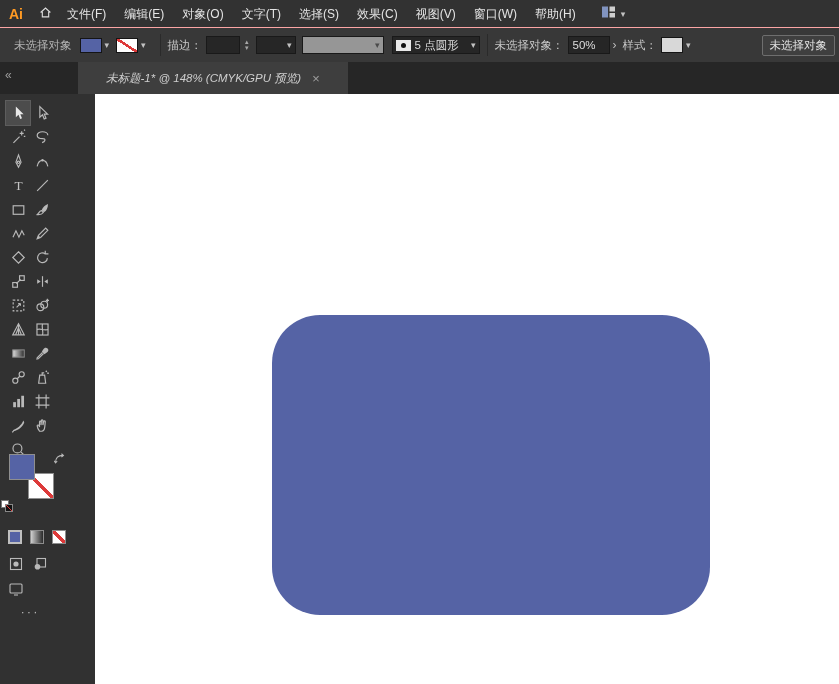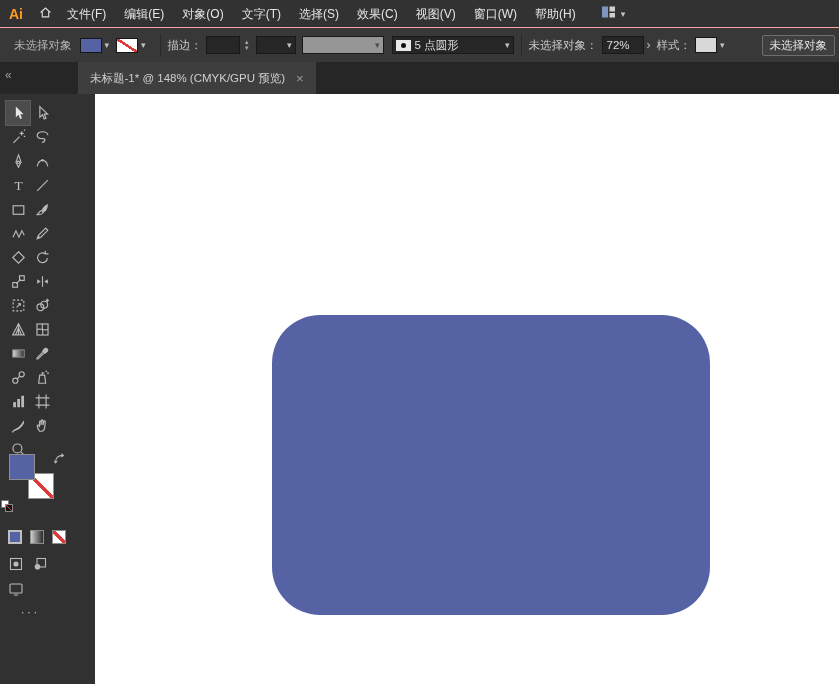--- a/index.html
+++ b/index.html
@@ -37,21 +37,21 @@
   .brush-dot{width:5px;height:5px;border-radius:50%;background:#111;}
   .chev-btn{color:#bdbdbd;font-size:12px;margin:0 6px 0 3px;}
   .style-swatch{width:20px;height:14px;background:#d8d8d8;border:1px solid #151515;}
   .doc-setup{margin-left:auto;margin-right:4px;border:1px solid #6e6e6e;border-radius:2px;
              background:#3f3f3f;color:#e2e2e2;padding:2px 7px;white-space:nowrap;flex:none;}
 
   
   .tabbar{position:absolute;top:62px;left:0;right:0;height:32px;background:#262626;}
   .collapse{position:absolute;left:5px;top:6px;color:#9e9e9e;font-size:12px;}
   .doc-tab{position:absolute;left:78px;top:0;height:32px;background:#3e3e3e;display:flex;
-           align-items:center;padding:0 12px;color:#cfcfcf;font-size:11.5px;gap:11px;}
+           align-items:center;padding:0 28px;color:#cfcfcf;font-size:11.5px;gap:11px;font-style:italic;}
   .tab-close{color:#9e9e9e;font-size:13px;}
 
   
   .dock{position:absolute;left:0;top:94px;width:95px;bottom:0;background:#313131;}
   .tools{position:absolute;left:6px;top:7px;display:grid;grid-template-columns:24px 24px;grid-auto-rows:24px;}
   .tool{display:flex;align-items:center;justify-content:center;}
   .tool.active{background:#4c4c4c;outline:1px solid #5d5d5d;}
   .tool svg{display:block;}
 
   .fsgroup{position:absolute;left:9px;top:360px;width:60px;height:58px;}
@@ -146,32 +146,32 @@
     </div>
     <div class="dd-box" style="width:40px">
       <span class="dd-glyph">▾</span>
     </div>
     <div style="width:6px"></div>
     <div class="profile">
       <span class="dd-glyph">▾</span>
     </div>
     <div style="width:8px"></div>
 
-    <div class="dd-box" style="width:122px;justify-content:flex-start">
+    <div class="dd-box" style="width:88px;justify-content:flex-start">
       <span class="brush-thumb">
           <span class="brush-dot"></span>
         </span>
       <span style="flex:1;color:#dedede;white-space:nowrap">5 点圆形</span>
       <span class="dd-glyph">▾</span>
     </div>
 
     <div class="cb-sep"></div>
 
     <span class="cb-label">未选择对象：</span>
-    <div class="field" style="width:42px">72%</div>
+    <div class="field" style="width:42px">50%</div>
     <span class="chev-btn">›</span>
 
     <span class="cb-label">样式：</span>
     <div class="combo">
       <span class="style-swatch"></span>
       <span class="dd-glyph">▾</span>
     </div>
 
     <div class="doc-setup">未选择对象</div>
   </div>

